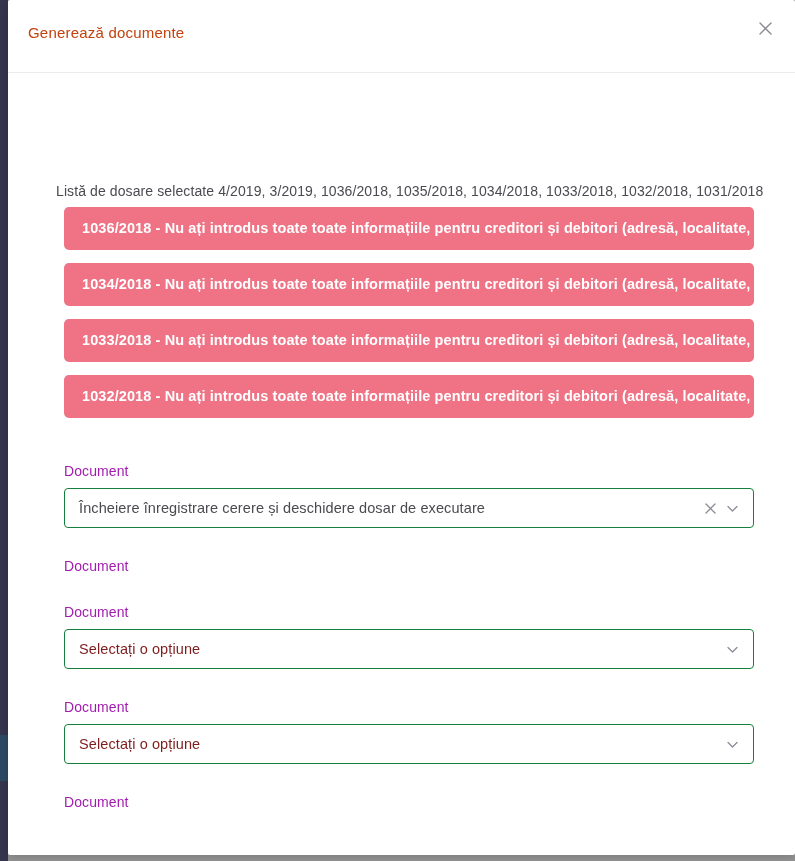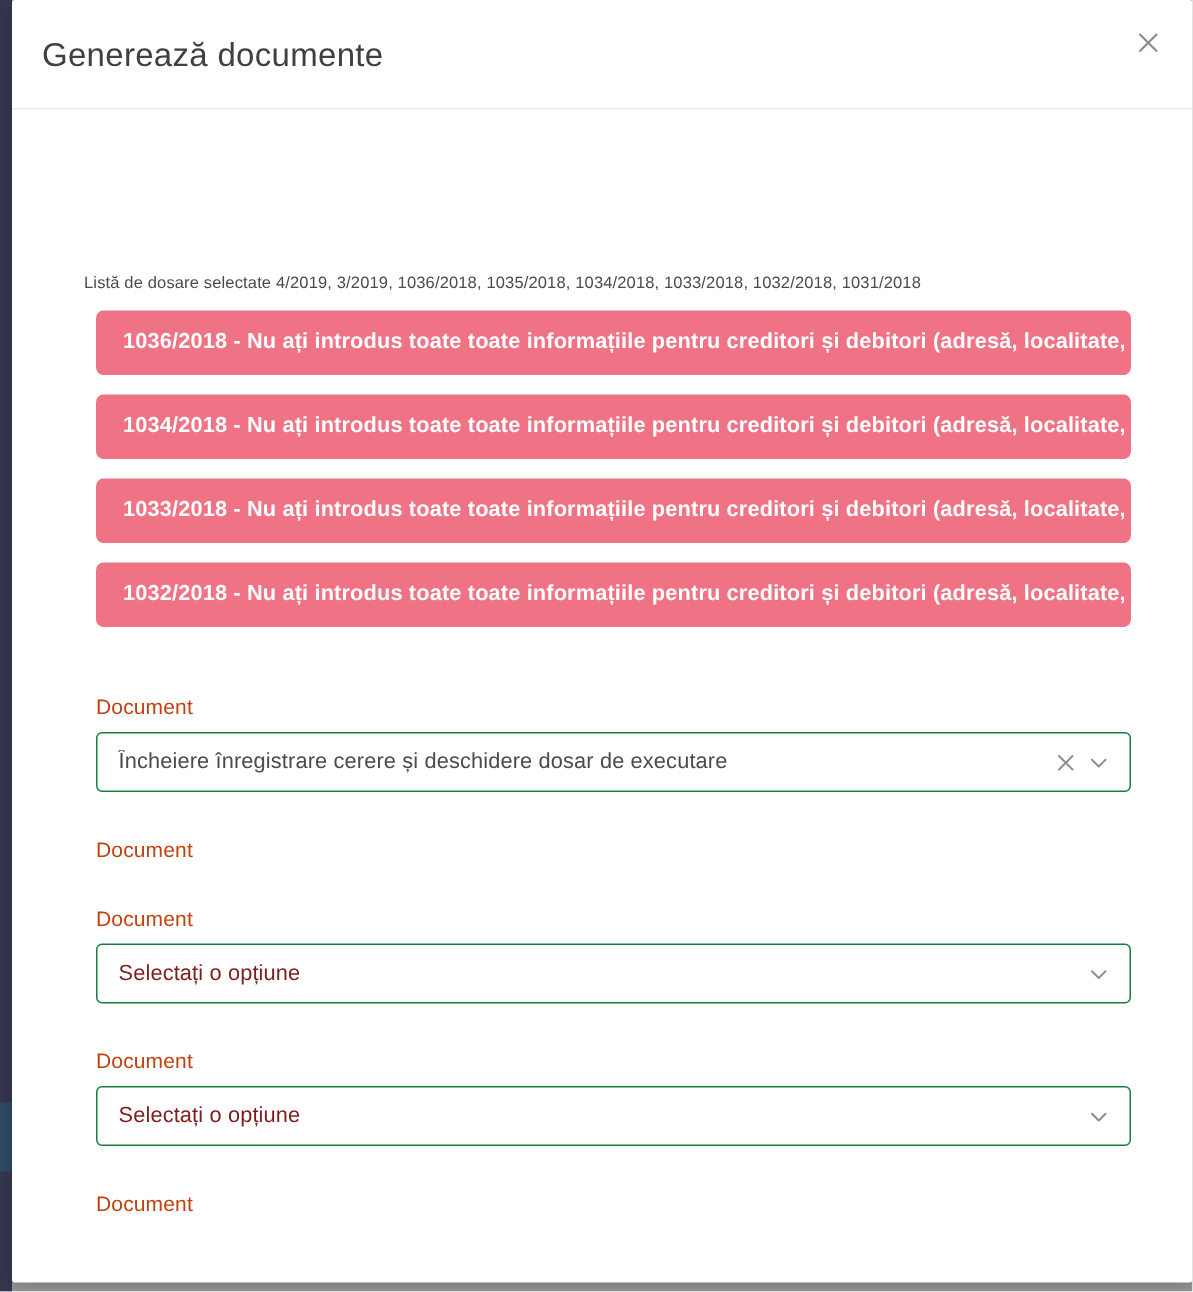--- a/index.html
+++ b/index.html
@@ -61,22 +61,22 @@
   .modal-header {
     position: relative;
     height: 73px;
     border-bottom: 1px solid #ececec;
     box-sizing: border-box;
   }
   .modal-title {
     position: absolute;
     left: 20px;
     top: 24px;
-    font-size: 22px;
-    color: #404040;
+    font-size: 15px;
+    color: #c2410c;
     font-weight: 400;
     letter-spacing: 0.2px;
   }
   .modal-close {
     position: absolute;
     right: 16px;
     top: 14px;
     width: 28px;
     height: 28px;
     display: flex;
@@ -91,21 +91,21 @@
     position: relative;
     padding: 0;
     height: 781px;
     box-sizing: border-box;
   }
 
   .selected-list {
     position: absolute;
     left: 48px;
     top: 110px;
-    font-size: 11px;
+    font-size: 14px;
     color: #4a4a50;
     letter-spacing: 0.1px;
     white-space: nowrap;
   }
 
   
   .alerts {
     position: absolute;
     left: 56px;
     top: 134px;
@@ -132,21 +132,21 @@
   .form {
     position: absolute;
     left: 56px;
     top: 390px;
     width: 690px;
   }
   .field { margin-bottom: 0; }
   .field + .field { margin-top: 30px; }
   .field-label {
     font-size: 14px;
-    color: #c2410c;
+    color: #a21caf;
     margin-bottom: 9px;
     letter-spacing: 0.1px;
   }
   .select-control {
     position: relative;
     height: 40px;
     border: 1px solid #15803d;
     border-radius: 4px;
     background: #ffffff;
     display: flex;

